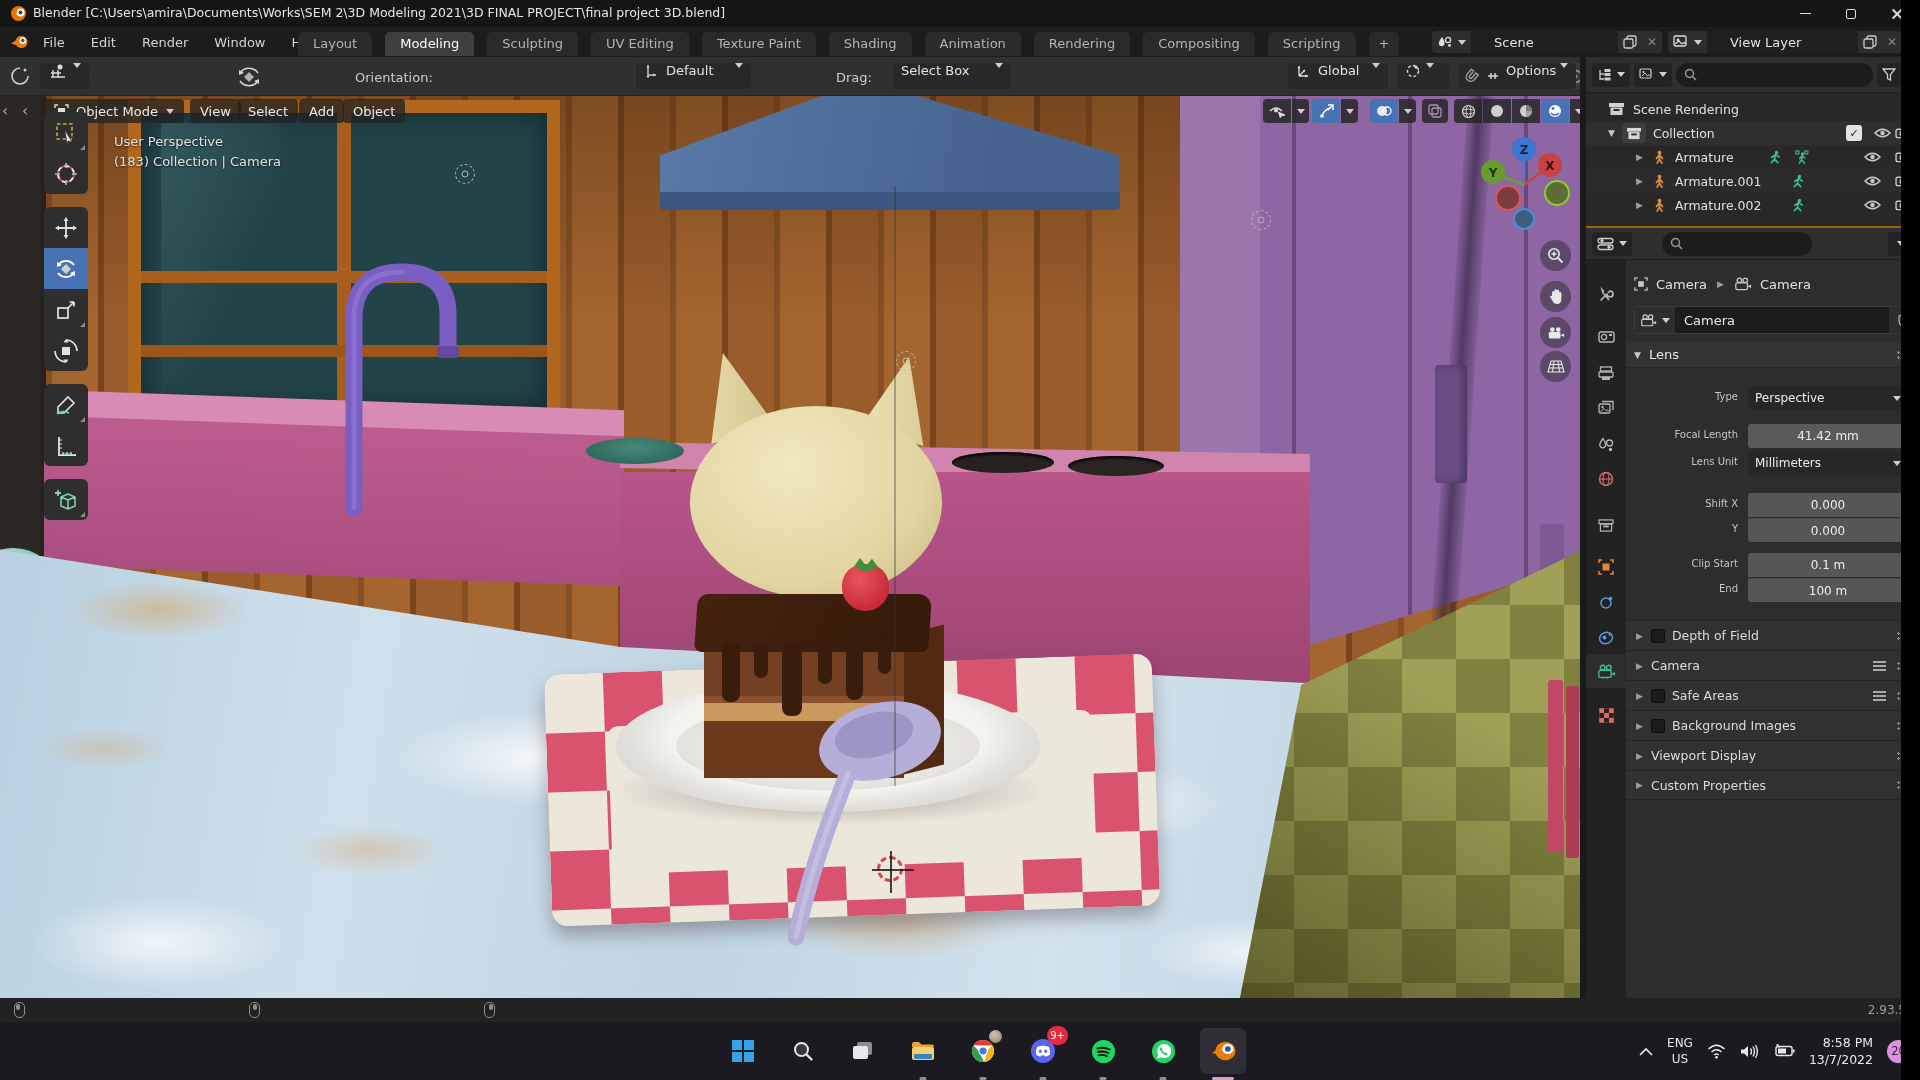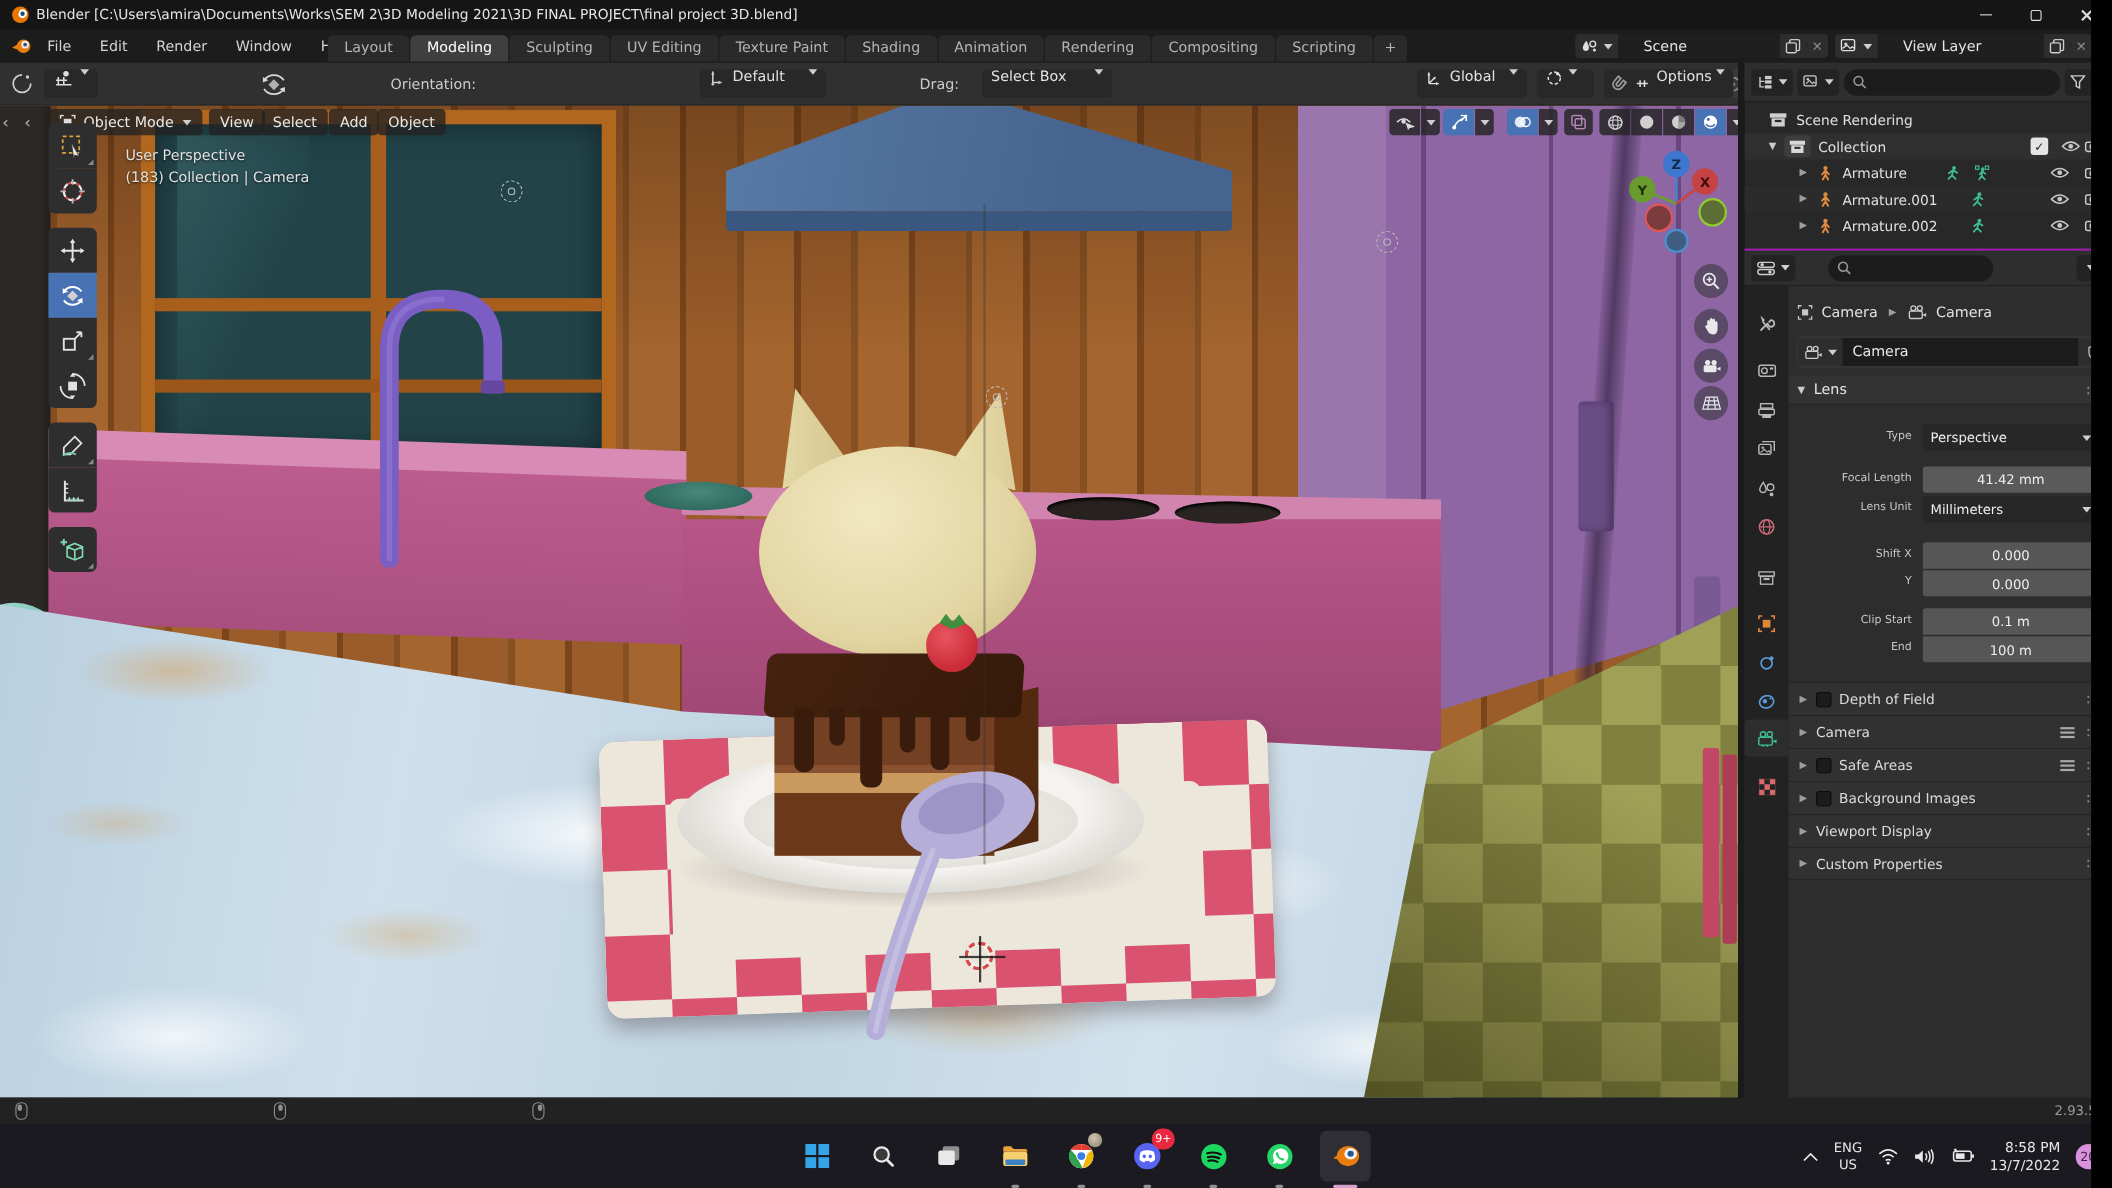--- a/index.html
+++ b/index.html
@@ -9,42 +9,42 @@
   .row{display:flex;align-items:center}
   .cc{display:flex;align-items:center;justify-content:center}
   
   .caret{width:0;height:0;border-left:4px solid transparent;border-right:4px solid transparent;border-top:5px solid #cfcfcf;display:inline-block;margin-left:5px}
   .tri-r{color:#9d9d9d;font-size:9px}
   .tri-d{color:#c9c9c9;font-size:9px}
   
   #titlebar{left:0;top:0;width:1920px;height:27px;background:#151515;color:#e6e6e6;font-size:12.5px}
   #topbar{left:0;top:27px;width:1920px;height:30px;background:#1c1c1c;color:#cfcfcf}
   .menu-item{padding:0 13px;height:30px;display:flex;align-items:center;color:#d4d4d4}
-  .wtab{padding:3px 15px 4px;margin-right:1px;border-radius:5px 5px 0 0;background:#2a2a2a;color:#b4b4b4;height:24px;display:flex;align-items:center}
+  .wtab{padding:3px 15px 4px;margin-right:13px;border-radius:5px 5px 0 0;background:#2a2a2a;color:#b4b4b4;height:24px;display:flex;align-items:center}
   .wtab.active{background:#3f3f3f;color:#fff}
   .idsel{height:22px;background:#1f1f1f;border-radius:4px;display:flex;align-items:center;overflow:hidden}
   .idsel .ibtn{background:#2d2d2d;height:100%;display:flex;align-items:center;padding:0 5px}
   .idsel .itxt{padding:0 23px;color:#e3e3e3}
   #toolheader{left:0;top:57px;width:1580px;height:39px;background:#303030;border-bottom:1px solid #232323;color:#d6d6d6}
   .th-btn{height:26px;background:#282828;border-radius:4px;display:flex;padding:0 8px;color:#e2e2e2}
   .th-lbl{color:#cdcdcd}
   
   #viewport{left:0;top:96px;width:1580px;height:902px;overflow:hidden;background:#3a3a3a}
   .ol-btn{height:24px;background:rgba(34,34,34,.78);border-radius:4px;display:flex;align-items:center;justify-content:center;color:#e8e8e8;padding:0 10px}
   .tool-btn{width:44px;height:41px;background:#2e2e2e;display:flex;align-items:center;justify-content:center;position:relative}
   .tool-btn.active{background:#4772b3}
   .tool-btn .corner{position:absolute;right:3px;bottom:3px;width:0;height:0;border-left:5px solid transparent;border-bottom:5px solid #8a8a8a}
   .navbtn{width:31px;height:31px;border-radius:50%;background:rgba(50,50,55,.55);display:flex;align-items:center;justify-content:center}
   .tgl{height:24px;background:rgba(36,36,36,.82);display:flex;align-items:center;justify-content:center;color:#d8d8d8}
   .tgl.blue{background:#4772b3}
   
   #rightcol{left:1586px;top:57px;width:334px;height:941px;background:#282828}
   .outl-row{position:absolute;left:0;width:334px;height:24px;display:flex;align-items:center;color:#e0e0e0;font-size:12.5px}
   .ico-eye,.ico-cam{width:20px;display:flex;justify-content:center}
-  #props{position:absolute;left:0;top:169px;width:334px;height:772px;background:#2d2d2d;border-top:2px solid #a21caf}
+  #props{position:absolute;left:0;top:169px;width:334px;height:772px;background:#2d2d2d;border-top:2px solid #a16207}
   #tabstrip{position:absolute;left:0;top:32px;width:40px;height:740px;background:#222}
   .ptab{position:absolute;left:0;width:40px;height:34px;display:flex;align-items:center;justify-content:center}
   .ptab.active{background:#2d2d2d;border-radius:4px 0 0 4px}
   .plabel{position:absolute;color:#c6c6c6;font-size:10px;text-align:right;width:110px}
   .pfield{position:absolute;left:122px;width:170px;height:24px;border-radius:3px;font-size:12px;color:#eee}
   .pfield.num{background:#565656;justify-content:center;display:flex;align-items:center}
   .pfield.drop{background:#272727;display:flex;align-items:center;padding:0 7px}
   .adot{position:absolute;left:304px;width:7px;height:7px;border-radius:50%;background:#ababab}
   .psec{position:absolute;left:40px;width:294px;height:30px;background:#313131;border-top:1px solid #242424;display:flex;align-items:center;color:#dcdcdc;font-size:12.5px}
   .dots6{width:16px;height:10px;background:radial-gradient(circle,#8b8b8b 1.1px,transparent 1.3px) 0 0/5px 5px}

